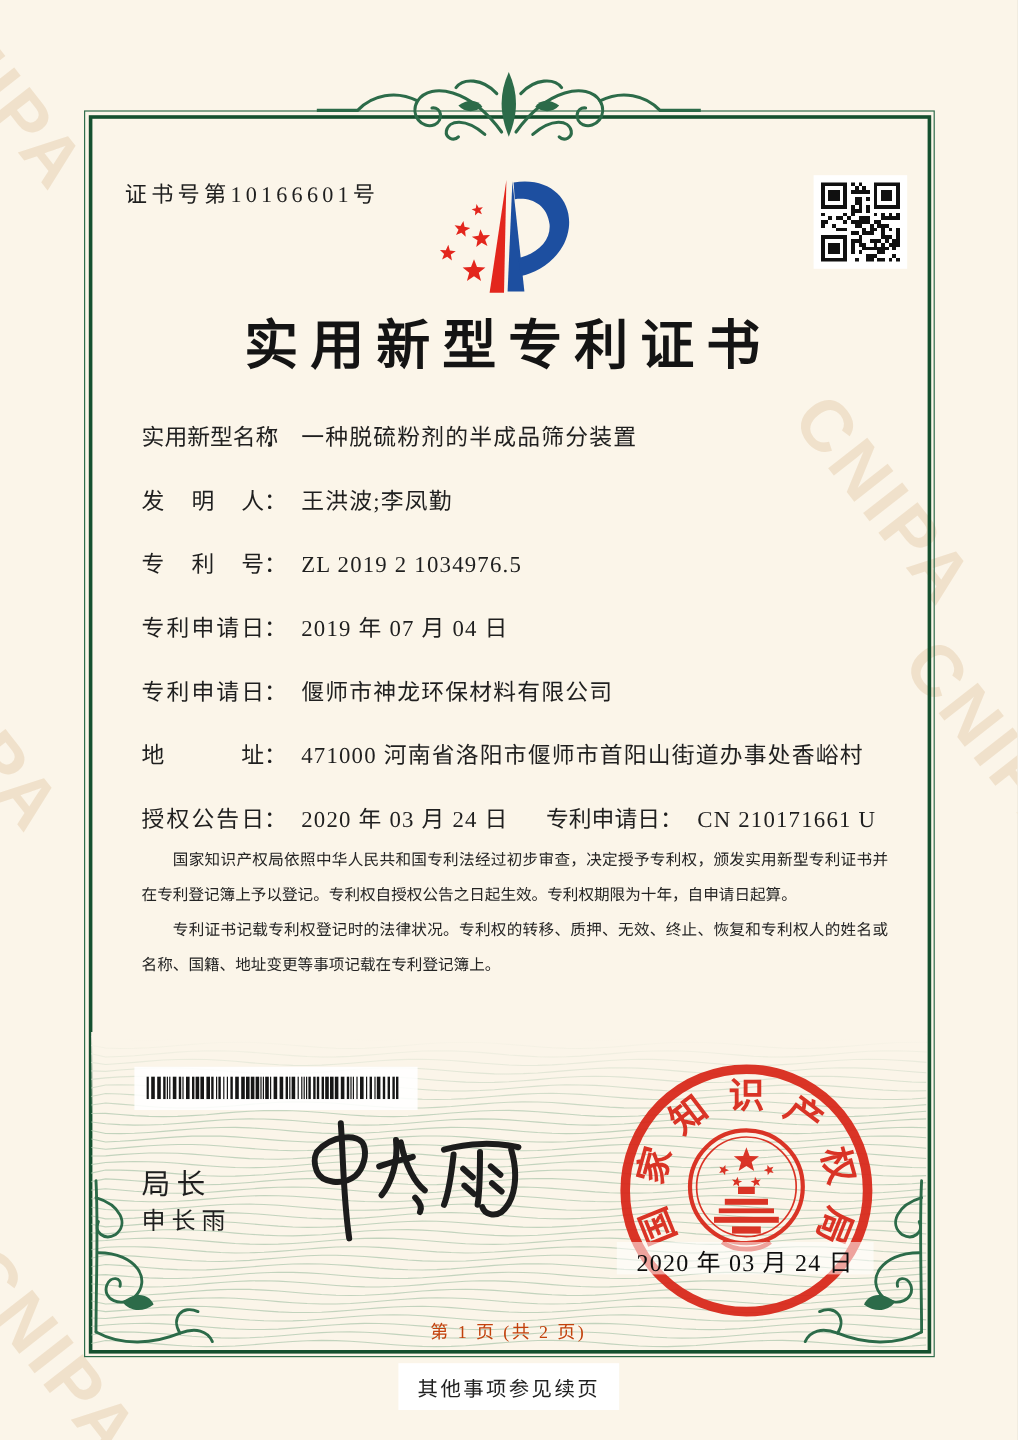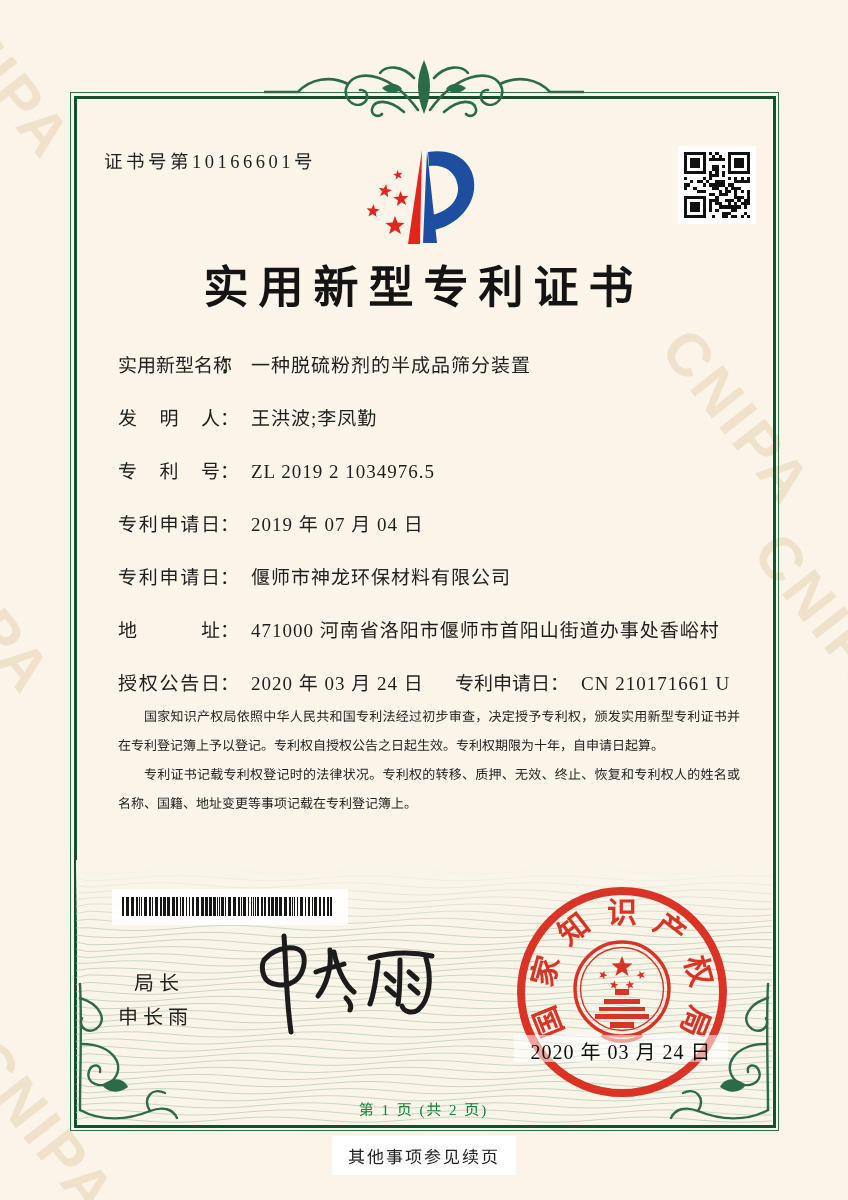--- a/index.html
+++ b/index.html
@@ -32,30 +32,30 @@
   .fvalue{letter-spacing:1px;}
   .grant2{position:absolute;left:337px;top:0;}
   
   .paras{position:absolute;left:118px;top:702px;width:622px;z-index:3;
       font-size:13px;line-height:29px;text-align:justify;color:#242424;}
   .paras p{margin:0;text-indent:2em;}
   
   .barstrip{position:absolute;left:112px;top:889px;width:236px;height:36px;
       background:rgba(255,255,255,.88);z-index:2;}
   #barcode{position:absolute;left:122px;top:897px;z-index:3;}
-  .signer-title{position:absolute;left:118px;top:967px;font-size:20px;letter-spacing:5px;z-index:3;margin-left:16px;}
+  .signer-title{position:absolute;left:118px;top:967px;font-size:24px;letter-spacing:5px;z-index:3;}
   .signer-name{position:absolute;left:118px;top:1001px;font-size:20px;letter-spacing:5px;z-index:3;font-family:Liberation Mono, monospace;}
   #signature{position:absolute;left:246px;top:928px;z-index:4;}
   #seal{position:absolute;left:507px;top:877px;z-index:4;opacity:.94;}
   .sealdateband{position:absolute;left:514px;top:1035px;width:214px;height:27px;
       background:rgba(255,255,255,.55);z-index:4;}
   .sealdate{position:absolute;left:510px;top:1036px;width:222px;text-align:center;
       font-size:20px;letter-spacing:1px;color:#0e0e0e;z-index:5;}
   .pagenum{position:absolute;left:70px;top:1098px;width:707px;text-align:center;
-      font-size:15px;letter-spacing:2px;color:#15803d;z-index:3;}
+      font-size:15px;letter-spacing:2px;color:#c2410c;z-index:3;}
   .contnote{position:absolute;left:424px;top:1136px;transform:translateX(-50%);
       background:#fff;padding:7px 16px;font-size:17px;letter-spacing:2px;z-index:3;}
 </style>
 </head>
 <body>
 
 <div class="page">
 
   <div class="wm" style="left:-38px;top:-30px">CNIPA</div>
   <div class="wm" style="left:702px;top:316px">CNIPA</div>

